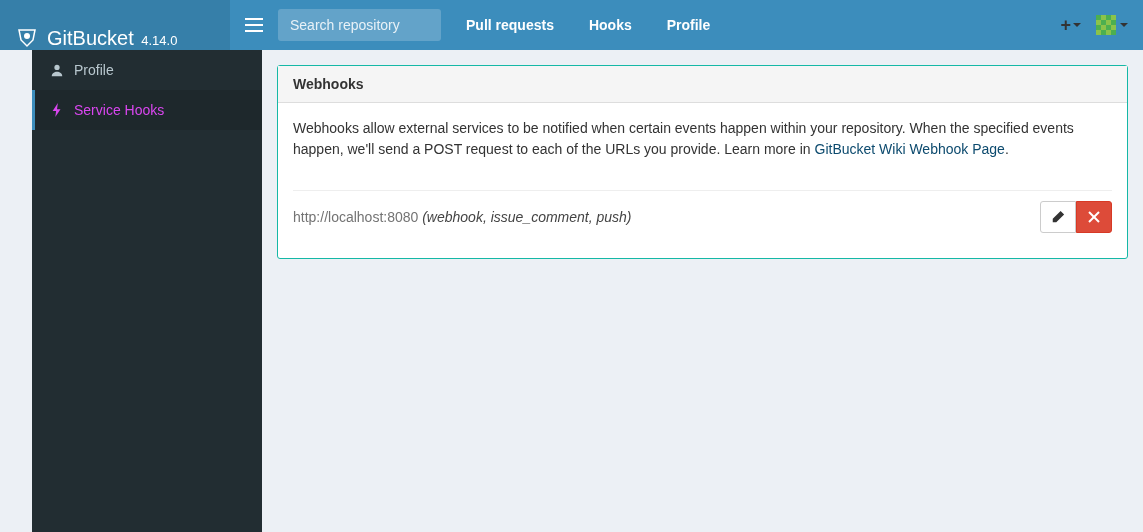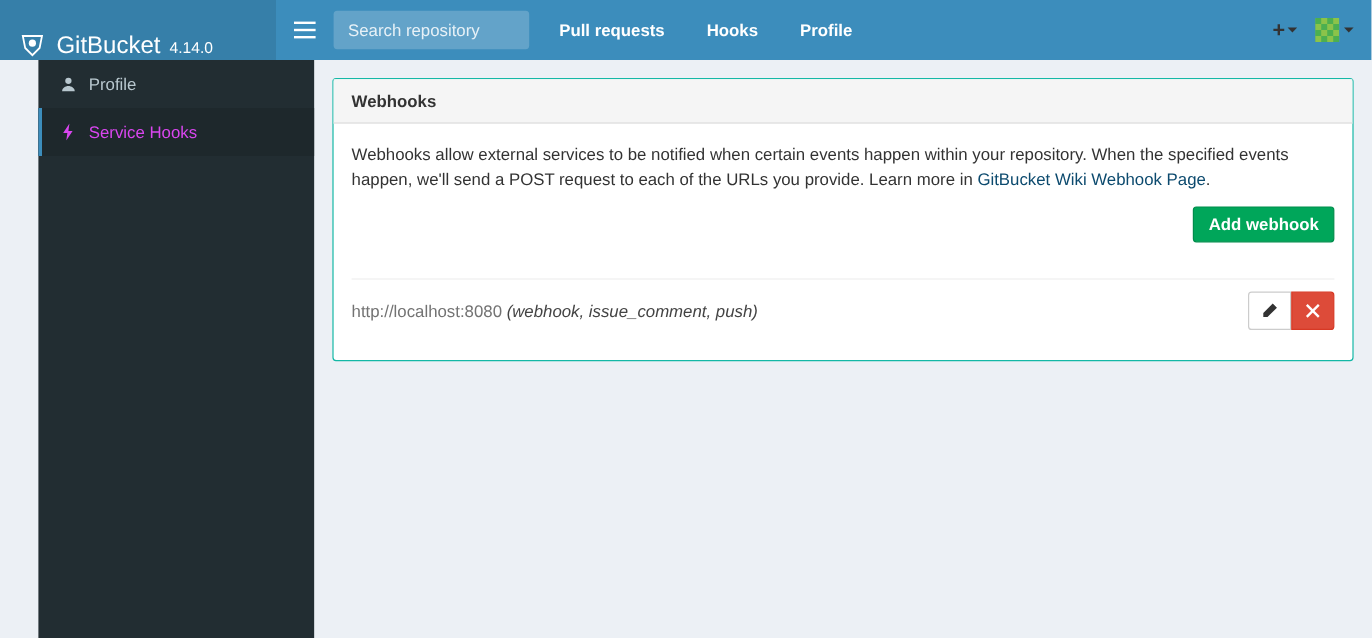--- a/index.html
+++ b/index.html
@@ -259,23 +259,20 @@
     </div>
   </div>
 
   <div class="content">
     <div class="panel">
       <div class="panel-header">Webhooks</div>
       <div class="panel-body">
         <p>
           <span>Webhooks allow external services to be notified when certain events happen within your repository. When the specified events happen, we'll send a POST request to each of the URLs you provide. Learn more in </span><a>GitBucket Wiki Webhook Page</a><span>.</span>
         </p>
-        <div class="add-row">
-          <button class="btn-success">Add webhook</button>
-        </div>
       </div>
       <div class="hook-list">
         <div class="hook-row">
           <div class="hook-text">
             <a>http://localhost:8080</a><span class="hook-events"> (webhook, issue_comment, push)</span>
           </div>
           <div class="hook-actions">
             <div class="btn-small btn-edit">
               <svg width="14" height="14" viewBox="0 0 16 16" fill="#333">
                 <path d="M11 1l4 4-9 9H2v-4l9-9zM10 4l2 2"></path>

